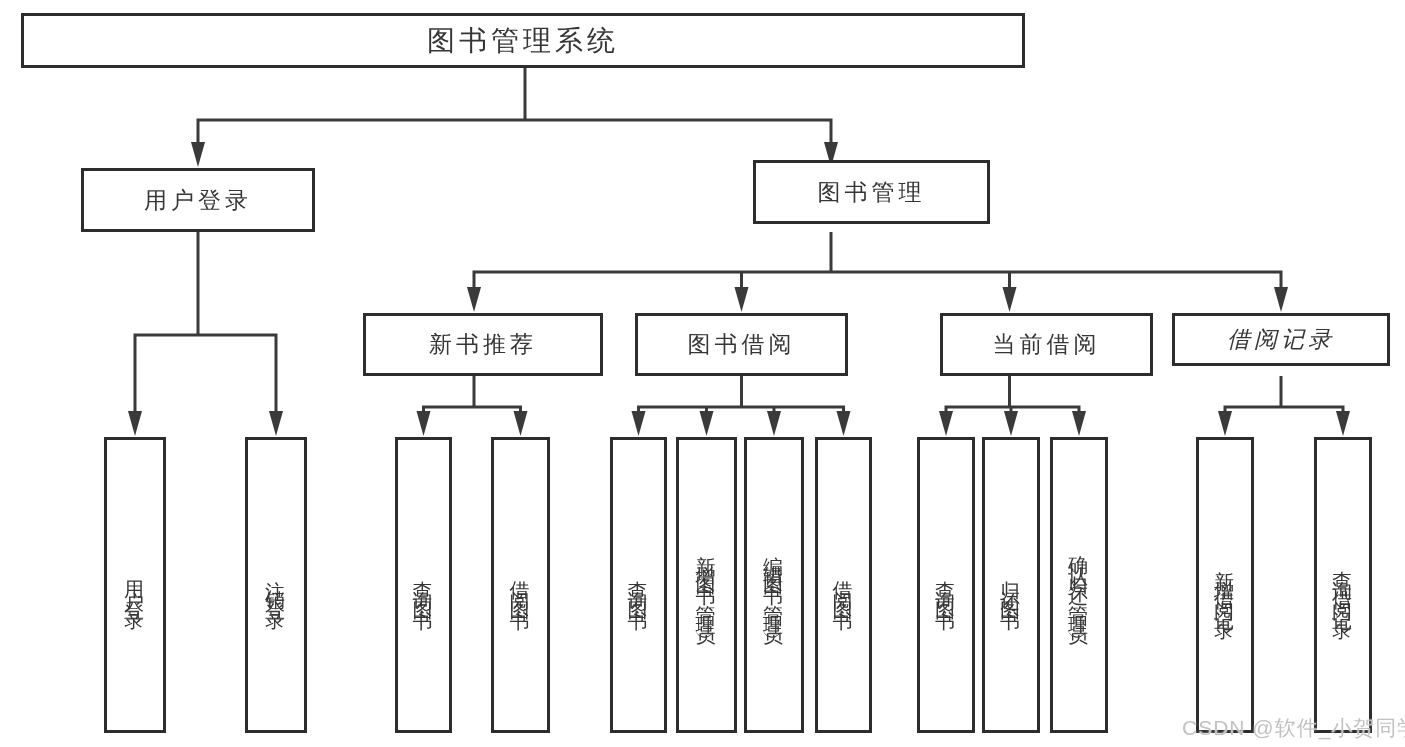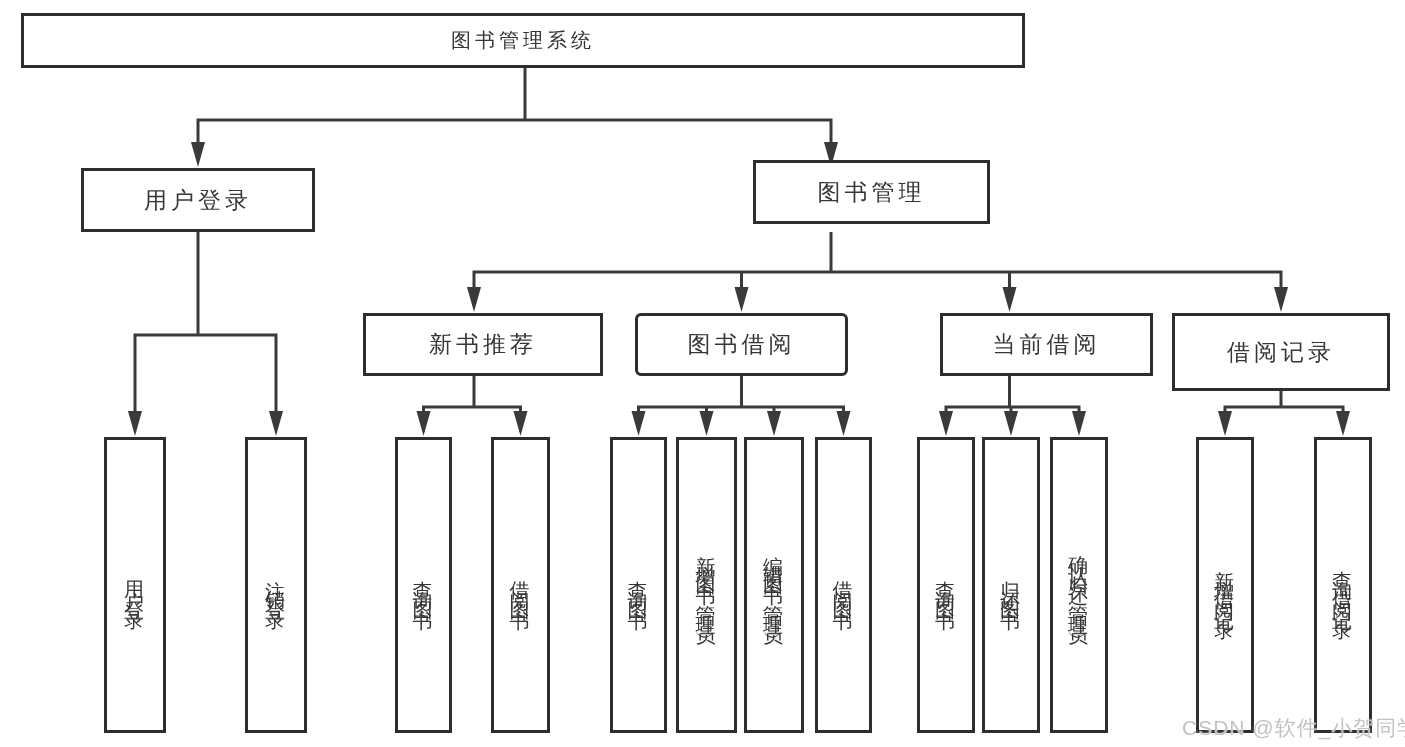--- a/index.html
+++ b/index.html
@@ -19,21 +19,21 @@
     display:flex;align-items:center;justify-content:center;
     z-index:2;
     color:#363636;
   }
   .hlabel{
     font-size:23px;
     letter-spacing:4px;
     white-space:nowrap;
     color:#363636;
   }
-  .root .hlabel{font-size:20px;}
+  .root .hlabel{font-size:28px;}
   .vtext{
     writing-mode:vertical-rl;
     text-orientation:upright;
     font-size:20px;
     letter-spacing:10px;
     color:#363636;
     white-space:nowrap;
   }
   #watermark{
     position:absolute;
@@ -98,27 +98,27 @@
   <div class="box" style="left:81px;top:168px;width:234px;height:64px;">
     <span class="hlabel">用户登录</span>
   </div>
   <div class="box" style="left:713px;top:160px;width:237px;height:64px;margin-left:40px;">
     <span class="hlabel">图书管理</span>
   </div>
 
   <div class="box" style="left:363px;top:313px;width:240px;height:63px;">
     <span class="hlabel">新书推荐</span>
   </div>
-  <div class="box" style="left:635px;top:313px;width:213px;height:63px;border-radius:6px;">
+  <div class="box" style="left:635px;top:313px;width:213px;height:63px;">
     <span class="hlabel">图书借阅</span>
   </div>
   <div class="box" style="left:903px;top:313px;width:213px;height:63px;margin-left:37px;">
     <span class="hlabel">当前借阅</span>
   </div>
-  <div class="box" style="left:1172px;top:313px;width:218px;height:78px;">
+  <div class="box" style="left:1172px;top:313px;width:218px;height:53px;font-style:italic;">
     <span class="hlabel">借阅记录</span>
   </div>
 
   <div class="box" style="left:104px;top:437px;width:62px;height:296px;">
     <span class="vtext">用户登录</span>
   </div>
   <div class="box" style="left:245px;top:437px;width:62px;height:296px;">
     <span class="vtext">注销登录</span>
   </div>
 

